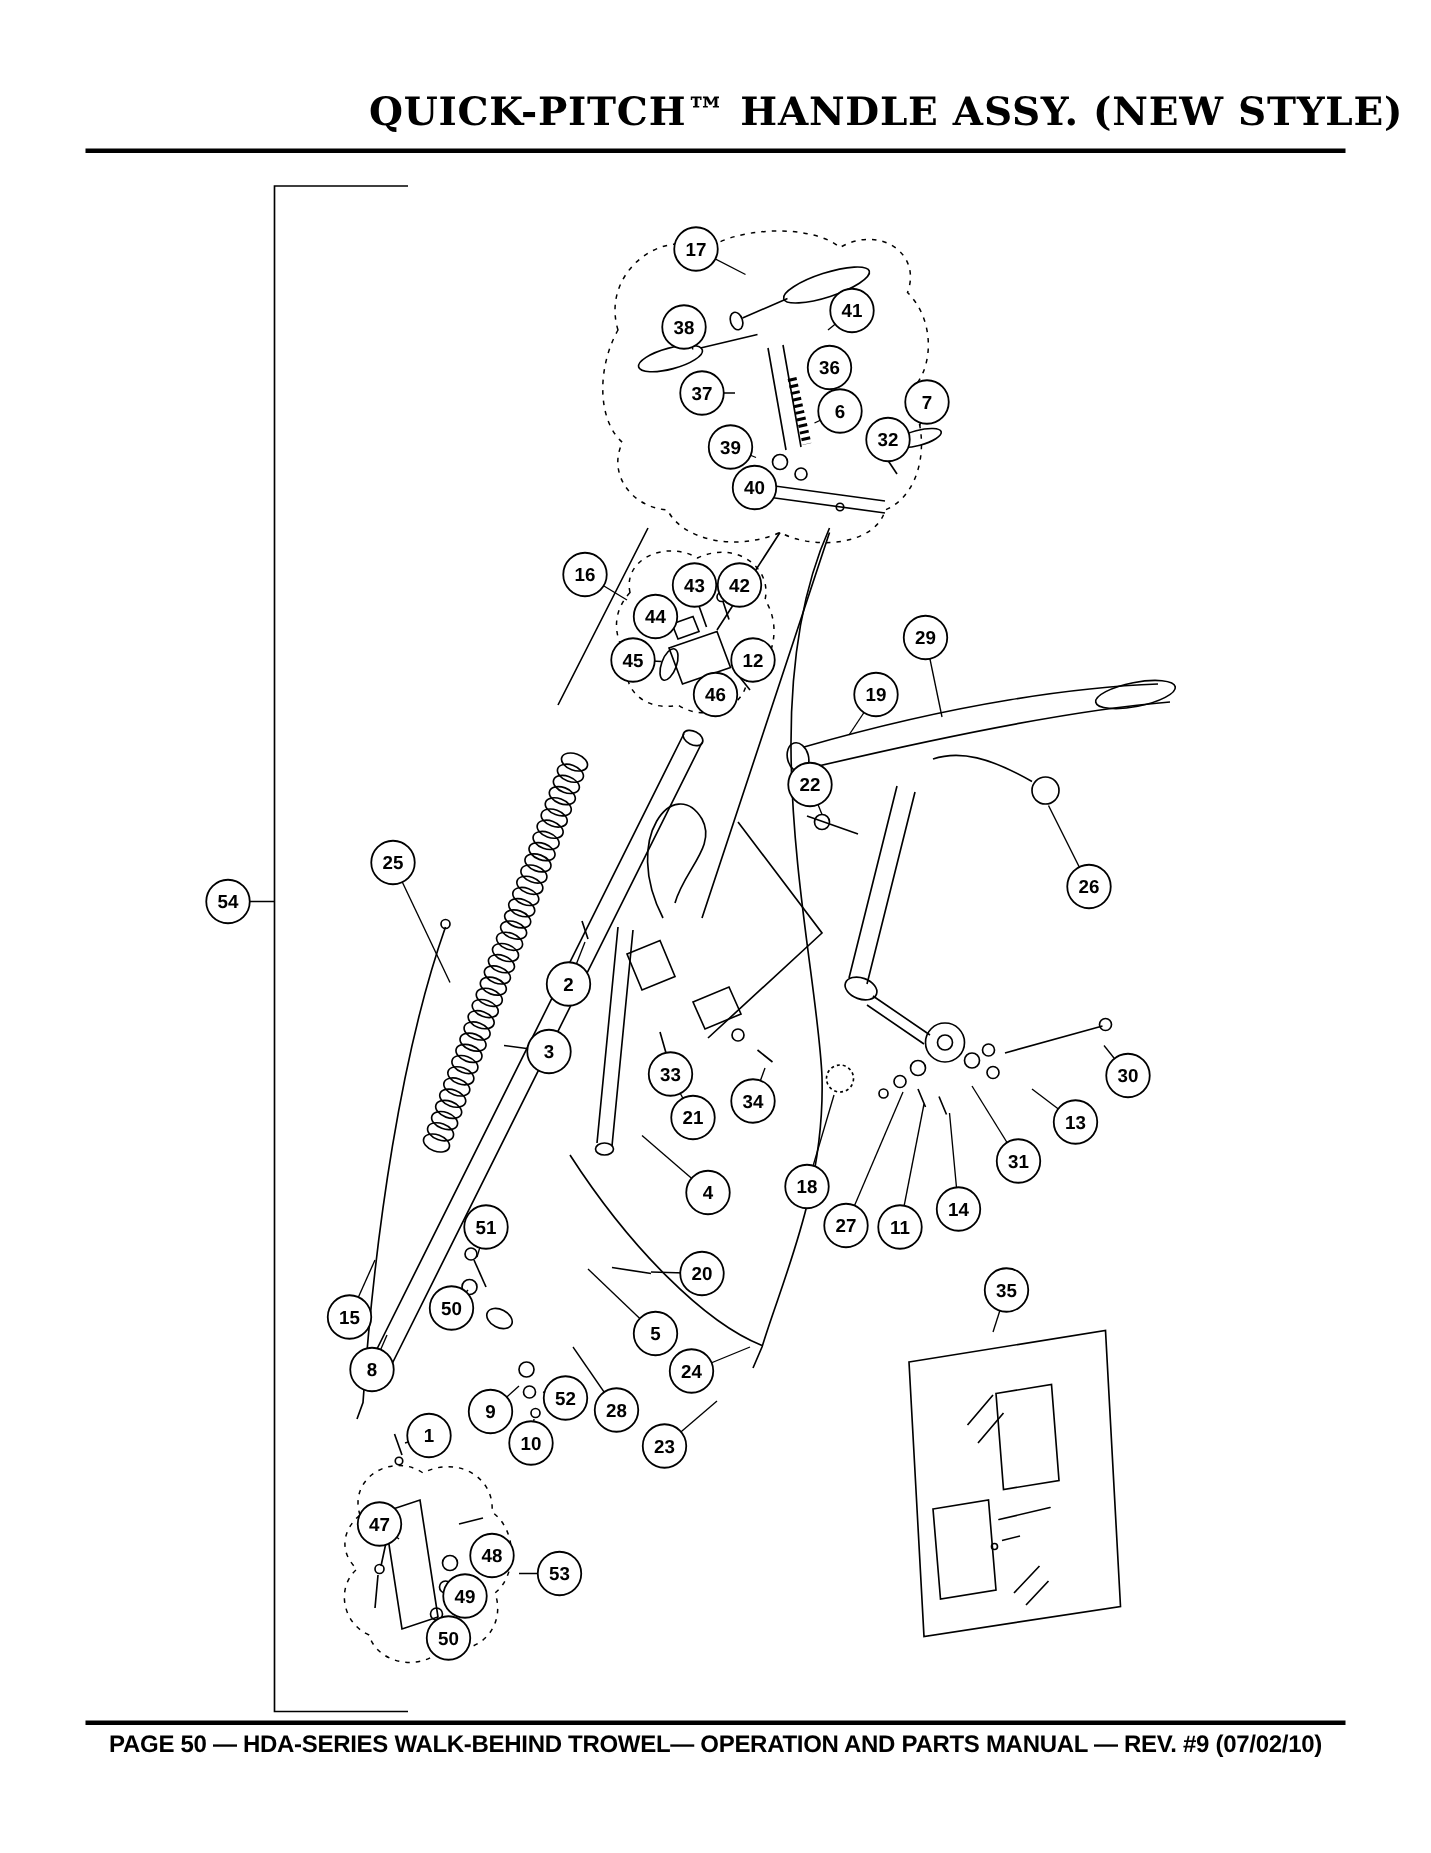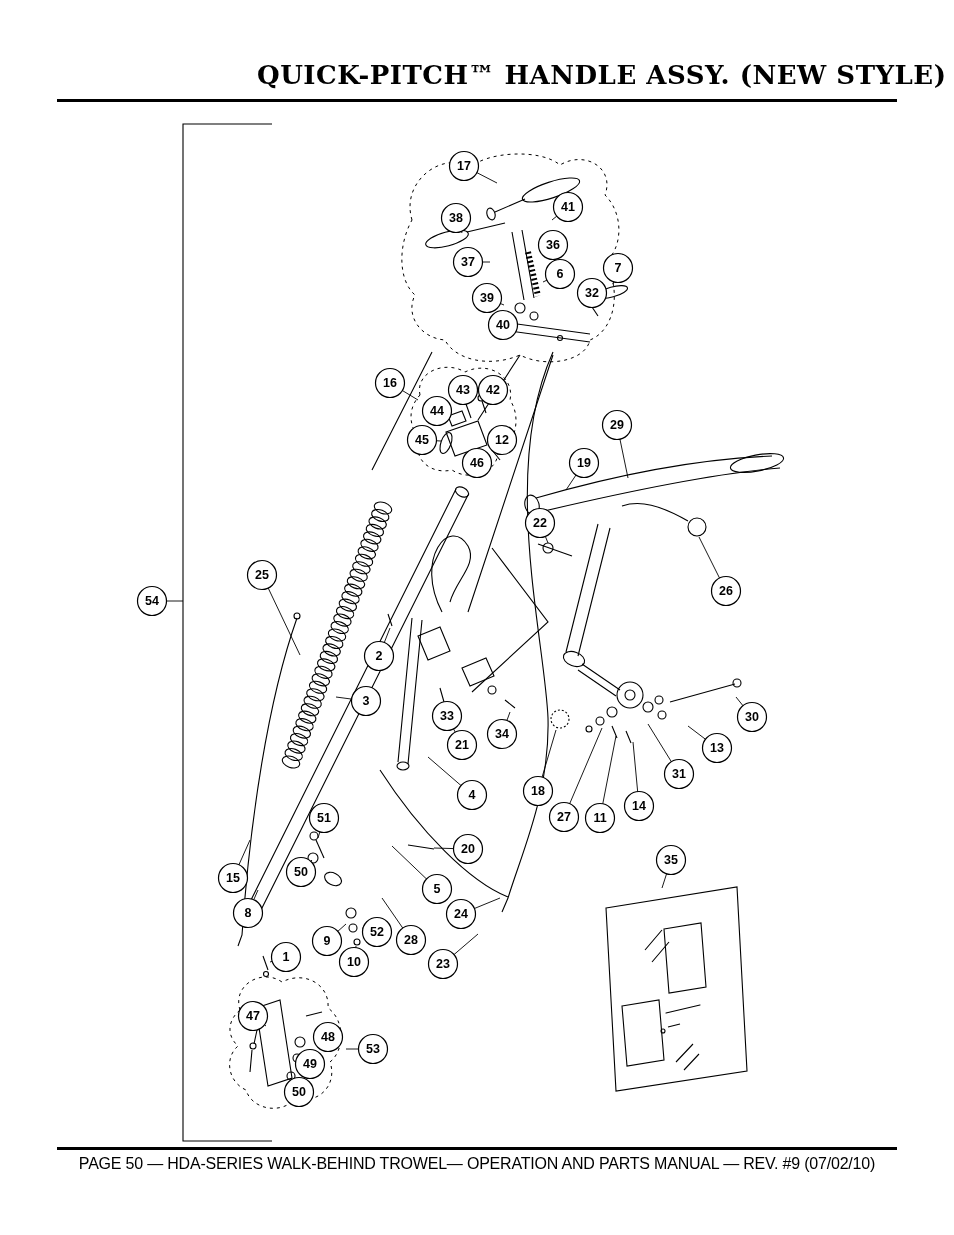--- a/index.html
+++ b/index.html
@@ -2,35 +2,35 @@
 <html><head>
 <meta charset="utf-8">
 <style>
   html,body { margin:0; padding:0; background:#e8e8e8; }
   .page {
     position:relative; width:954px; height:1235px; margin:0 auto;
     background:#ffffff; overflow:hidden;
     font-family:"Liberation Sans", sans-serif; color:#000;
   }
   .title {
-    position:absolute; top:60px; left:67px; width:650px;
+    position:absolute; top:60px; left:56px; width:650px;
     margin:0; padding-left:190px;
     text-align:center;
     font-family:"DejaVu Serif", serif;
     font-weight:bold; font-size:26px; letter-spacing:0.5px;
     white-space:nowrap;
   }
   .rule { position:absolute; left:57px; width:840px; height:3px; background:#000; }
   .rule.top { top:99px; }
   .rule.bottom { top:1147px; }
   .footer-text {
     position:absolute; top:1155px; left:57px; width:840px; margin:0;
     text-align:center;
     font-family:"Liberation Sans", sans-serif;
-    font-weight:normal; font-size:16px; letter-spacing:-0.2px;
+    font-weight:bold; font-size:16px; letter-spacing:-0.2px;
     white-space:nowrap;
   }
   svg#diagram { position:absolute; left:0; top:0; }
   svg .line, svg .line path, svg .line circle, svg .line ellipse {
     fill:none; stroke:#000; stroke-width:1.1;
   }
   svg .dotted path { fill:none; stroke:#000; stroke-width:1; stroke-dasharray:3 4; }
   svg .coil-sm { stroke-width:6 !important; stroke-dasharray:2 2.5; }
   svg .dash-sm { stroke-dasharray:2 2; }
   svg .leader { stroke:#000; stroke-width:0.9; fill:none; }

